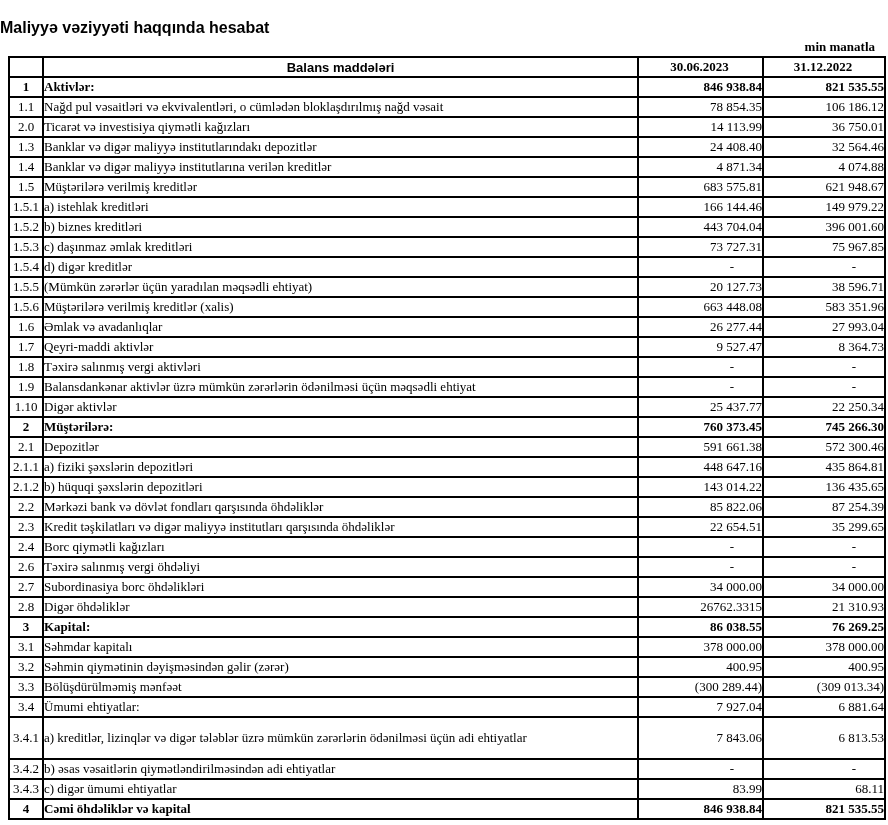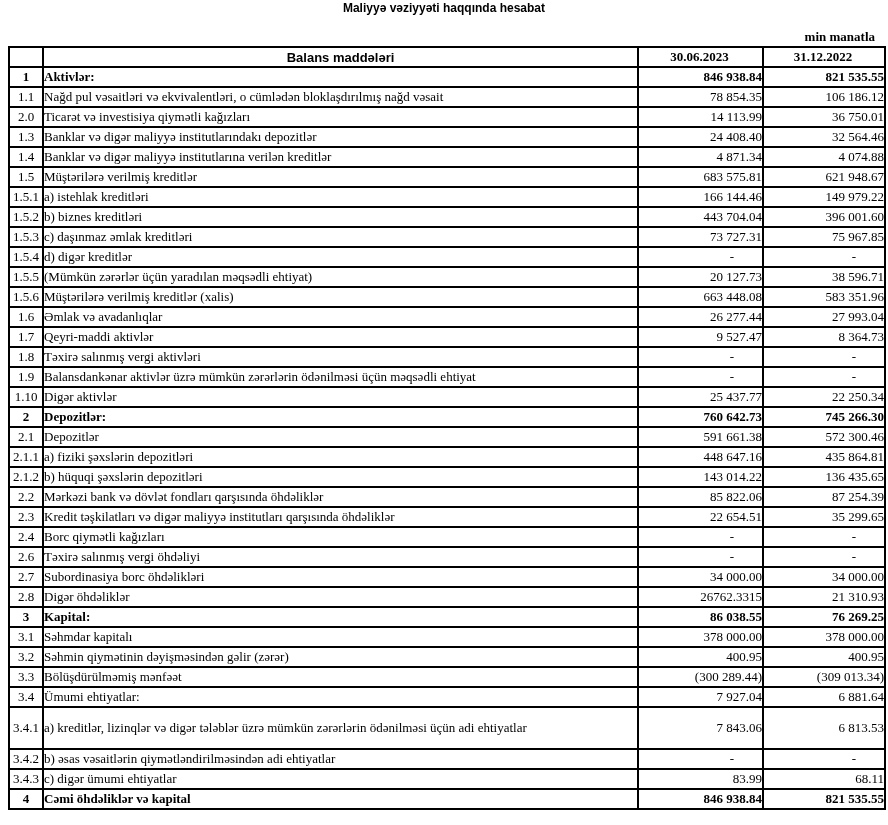--- a/index.html
+++ b/index.html
@@ -1,26 +1,26 @@
 <!DOCTYPE html>
 <html><head>
 <meta charset="utf-8">
 <style>
   html, body { margin:0; padding:0; }
   body {
     width:888px; height:825px; background:#ffffff; overflow:hidden;
     font-family:"Liberation Serif","DejaVu Serif",serif; color:#000;
   }
   .title {
-    text-align:center;
+    margin-top:20px; text-align:left;
     font-family:"Liberation Sans","DejaVu Sans",sans-serif;
-    font-weight:bold; font-size:12px; line-height:16px;
+    font-weight:bold; font-size:16px; line-height:16px;
   }
   .unit-note {
-    text-align:right; margin:13px 13px 2px 0;
+    text-align:right; margin:3px 13px 2px 0;
     font-weight:bold; font-size:13px; line-height:15px;font-family:Liberation Serif, serif;
   }
   table.balance {
     margin-left:8px; width:876px;
     border-collapse:collapse; table-layout:fixed;
   }
   .balance th, .balance td {
     border:2px solid #000; padding:0; height:18px;
     font-size:13px; vertical-align:middle; overflow:hidden;
   }
@@ -160,22 +160,22 @@
     <td class="c-val dash">-</td>
   </tr>
       <tr>
     <td class="c-num">1.10</td>
     <td class="c-name">Digər aktivlər</td>
     <td class="c-val">25 437.77</td>
     <td class="c-val">22 250.34</td>
   </tr>
       <tr class="bold">
     <td class="c-num">2</td>
-    <td class="c-name">Depozitlər:</td>
-    <td class="c-val">760 642.73</td>
+    <td class="c-name">Müştərilərə:</td>
+    <td class="c-val">760 373.45</td>
     <td class="c-val">745 266.30</td>
   </tr>
       <tr>
     <td class="c-num">2.1</td>
     <td class="c-name">Depozitlər</td>
     <td class="c-val">591 661.38</td>
     <td class="c-val">572 300.46</td>
   </tr>
       <tr>
     <td class="c-num">2.1.1</td>

